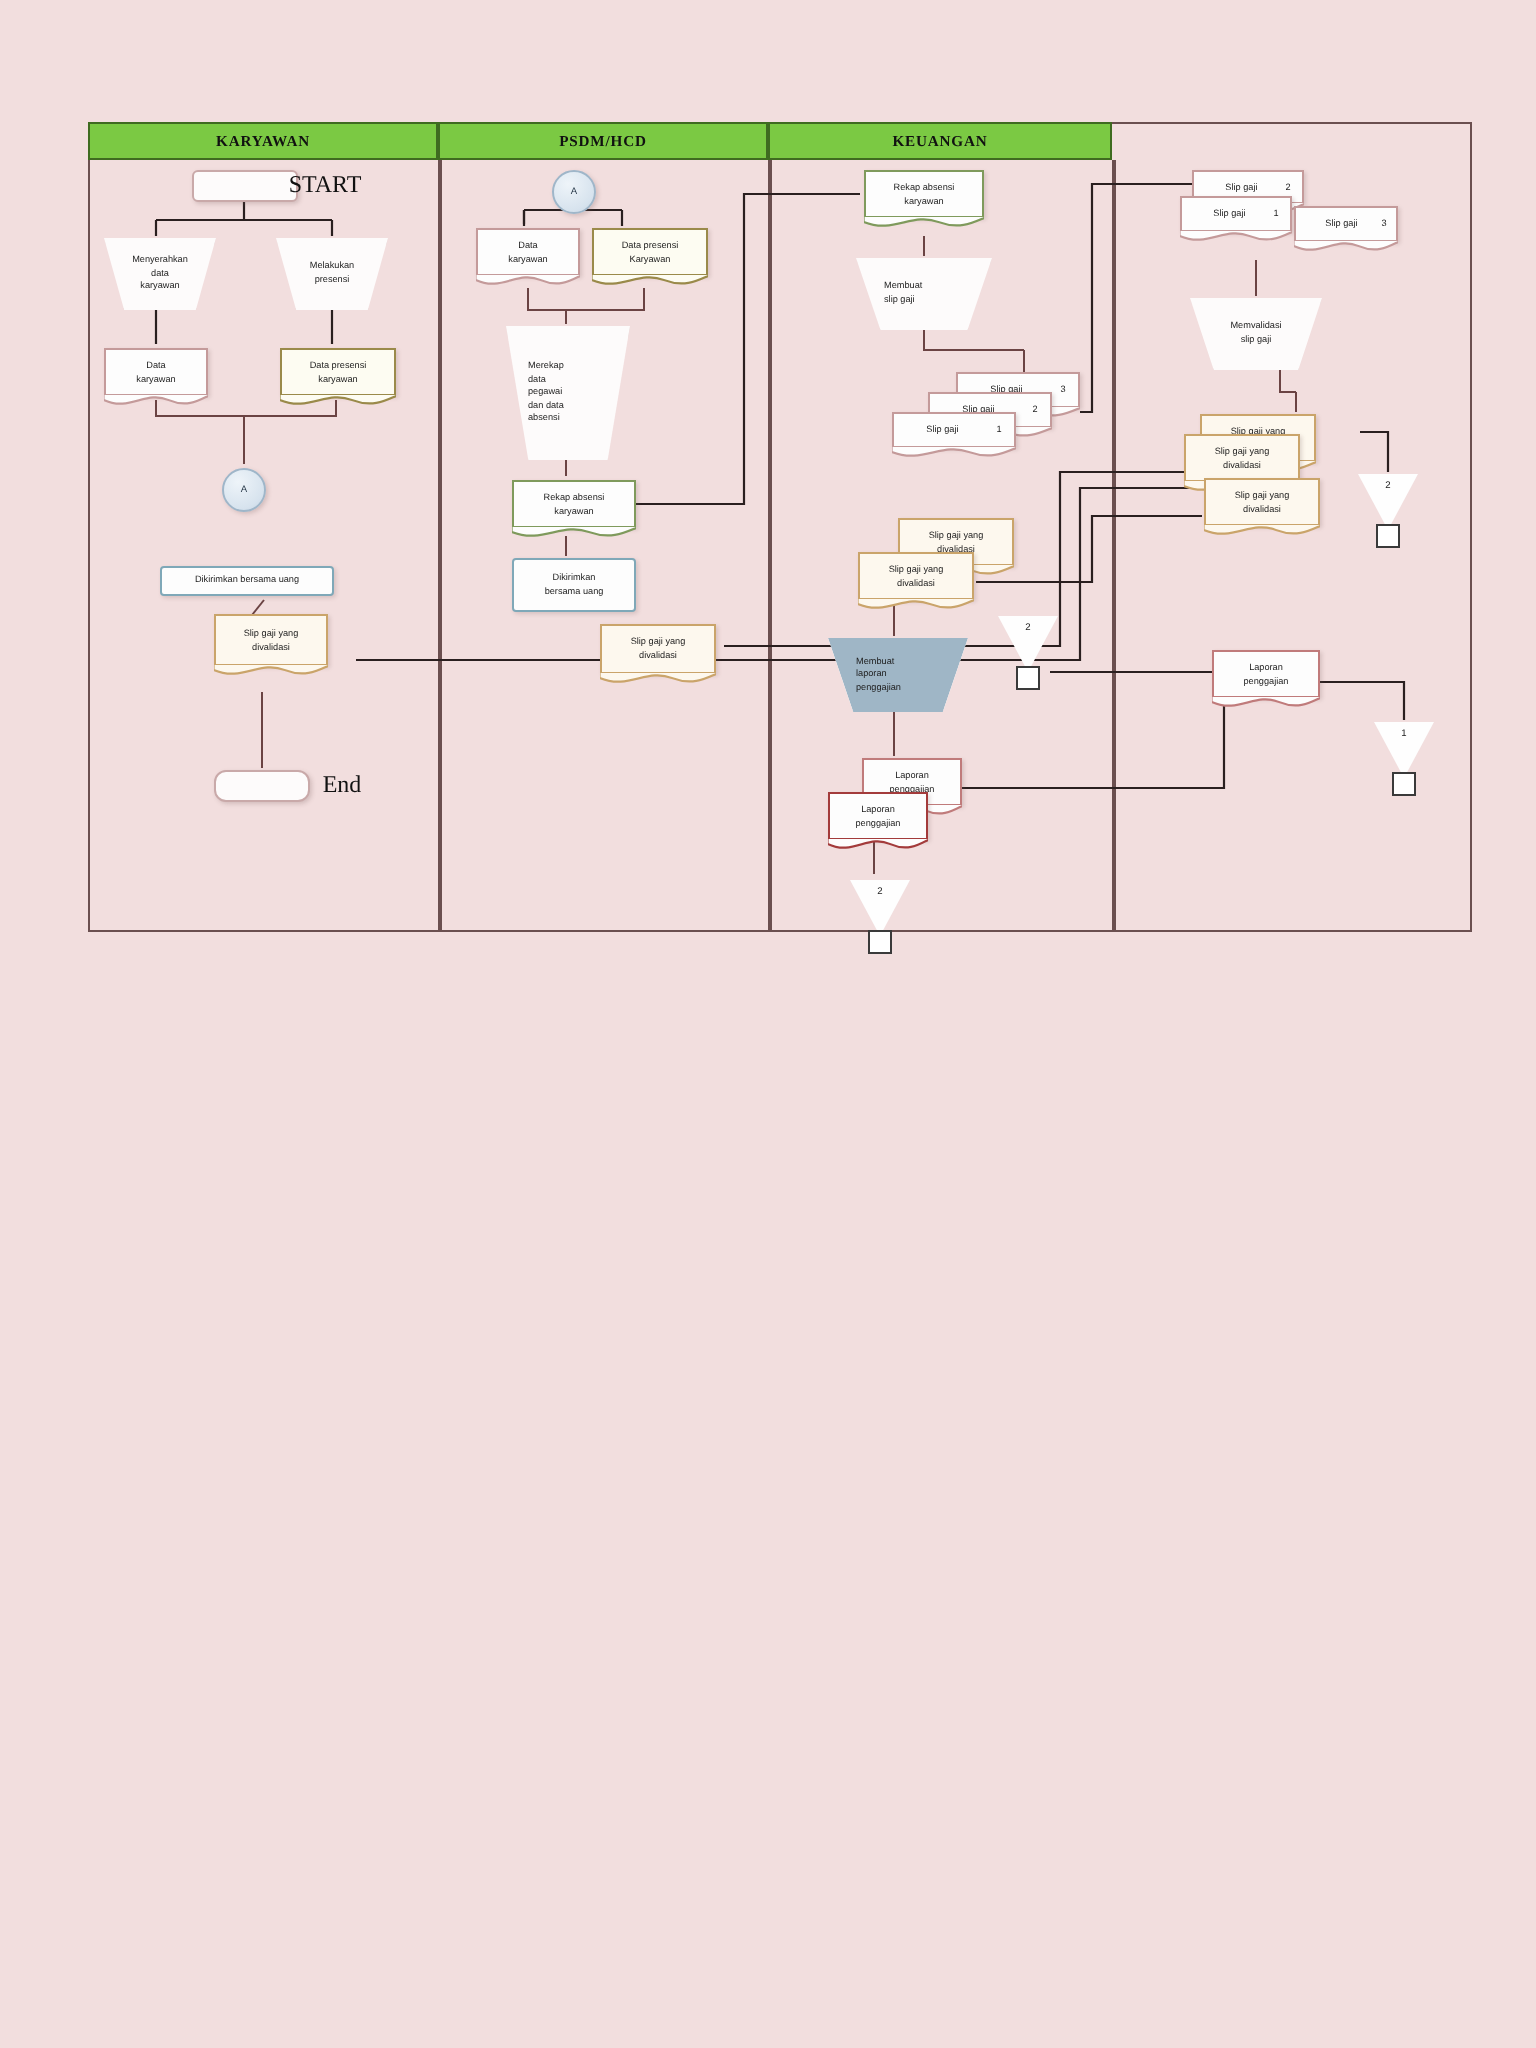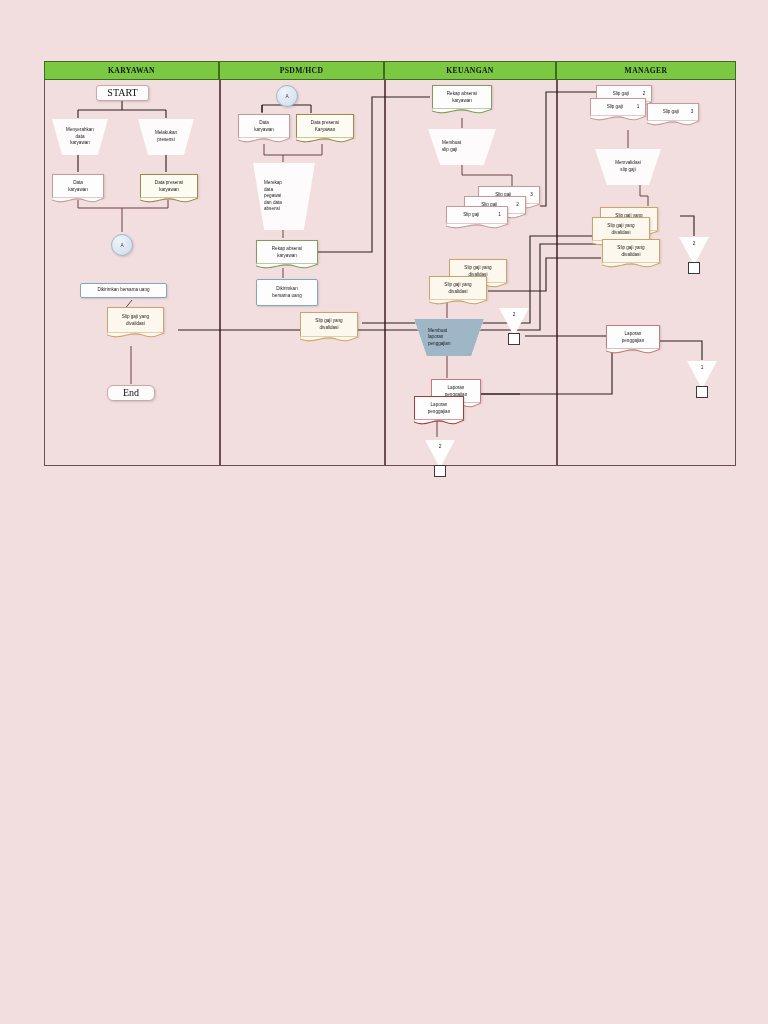--- a/index.html
+++ b/index.html
@@ -48,21 +48,21 @@
     font-size:4.6px;pointer-events:none;
   }
   .txt.left{align-items:flex-start;text-align:left;padding-left:5px;}
   .txt span{display:block;white-space:nowrap;}
 
   
   .term{
     background:#fdfbfb;border:1px solid #c9a9a9;border-radius:3px;
     box-shadow:1px 1px 2px rgba(120,90,90,.25);
   }
-  .term .txt{font-family:"Liberation Serif", serif;font-size:10px;color:#111;}
+  .term .txt{font-family:"Liberation Serif", serif;font-size:12px;color:#111;margin-left:40px;}
 
   
   .procblue{
     background:#fdfdfd;border:1px solid #7fa8b8;border-radius:2px;
     box-shadow:1px 1px 2px rgba(120,90,90,.22);
   }
   .procblue .txt{font-size:4.6px;}
 
   
   .trap{
@@ -138,23 +138,20 @@
   <div class="frame"></div>
 
   <div class="lane-head" style="left:44px;width:175px;">
     <span>KARYAWAN</span>
   </div>
   <div class="lane-head" style="left:219px;width:165px;">
     <span>PSDM/HCD</span>
   </div>
   <div class="lane-head" style="left:384px;width:172px;">
     <span>KEUANGAN</span>
-  </div>
-  <div class="lane-head" style="left:556px;width:180px;">
-    <span>MANAGER</span>
   </div>
 
   <div class="lane-div" style="left:219px;"></div>
   <div class="lane-div" style="left:384px;"></div>
   <div class="lane-div" style="left:556px;"></div>
 
   <svg id="wires">
     <defs>
       <marker id="ah" markerWidth="6" markerHeight="6" refX="4.6" refY="2.2" orient="auto">
         <path d="M0,0 L4.8,2.2 L0,4.4 z" fill="#2a1f1f"></path>

